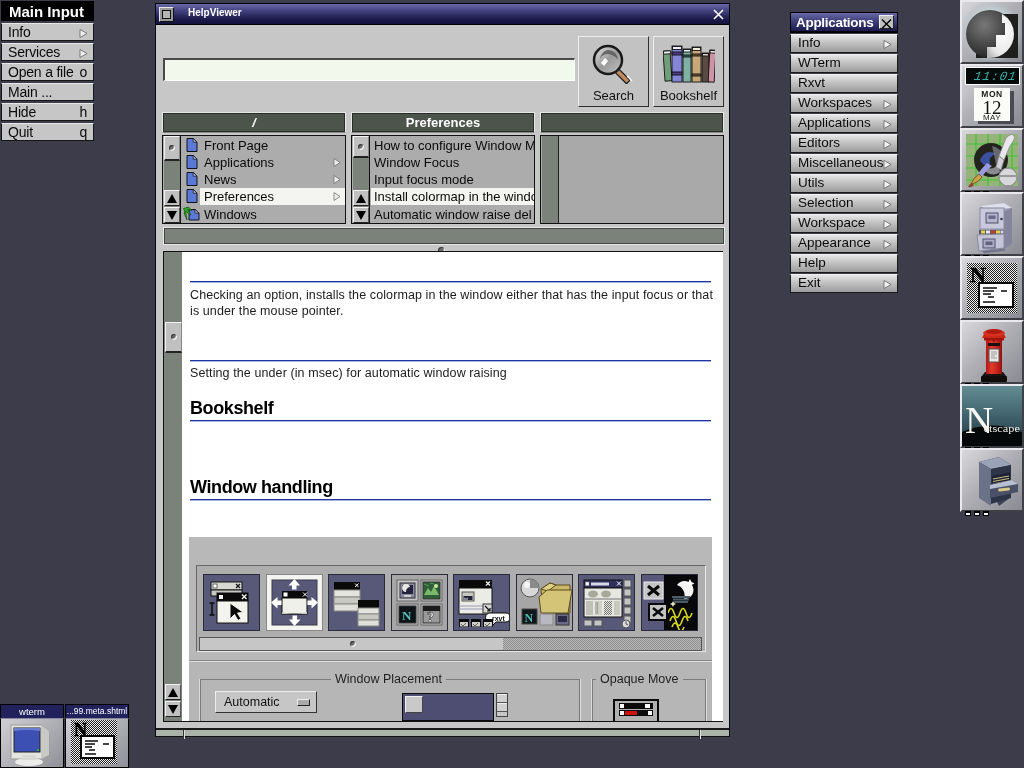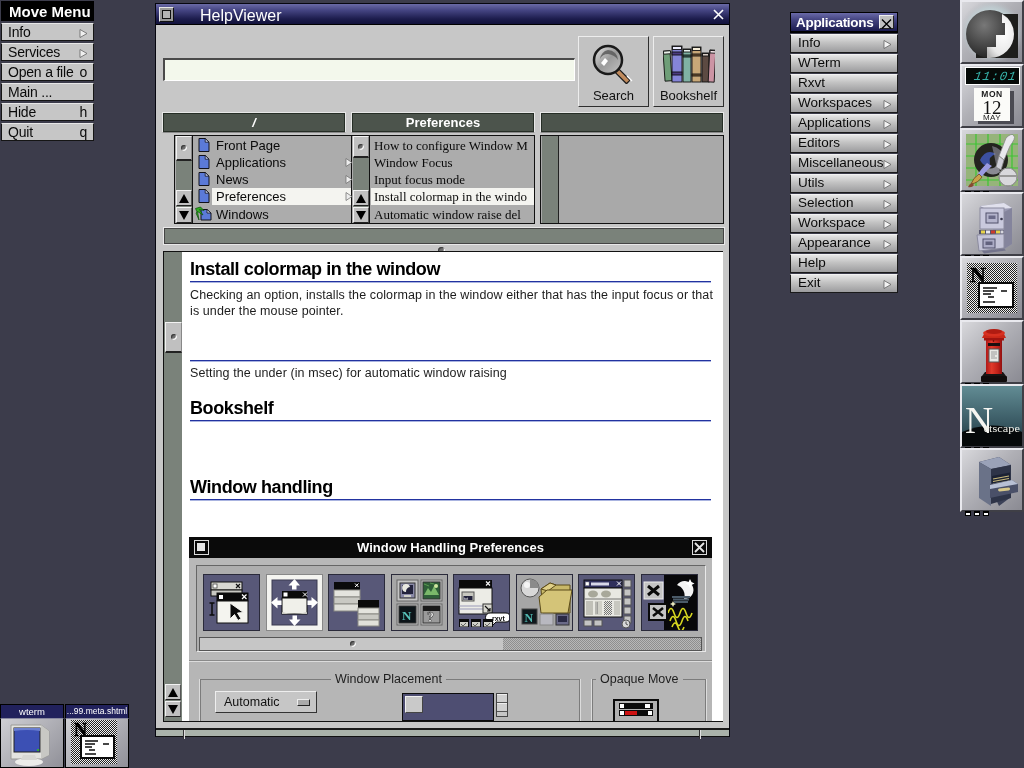--- a/index.html
+++ b/index.html
@@ -10,34 +10,34 @@
 
 #mainmenu { left:1px; top:1px; width:93px; }
 #mainmenu .title { height:20px; background:#000; border:1px solid #000; color:#fff; font-weight:bold; font-size:15px; line-height:19px; padding-left:7px; margin-bottom:2px; letter-spacing:0px; }
 #mainmenu .mi { height:18px; background:#c6c6c6; border:1px solid #151515; border-top-color:#e8e8e8; color:#0a0a0a; font-size:14px; letter-spacing:-0.2px; line-height:16px; padding:0 6px; margin-bottom:2px; position:relative; }
 #mainmenu .mi .sc { position:absolute; right:6px; top:0; }
 .arrw { position:absolute; right:5px; top:5px; width:9px; height:9px; }
 
 
 #hv { left:155px; top:3px; width:575px; height:734px; background:#c7c7c7; border:1px solid #06060f; }
 #hv .tbar { position:absolute; left:0; top:0; width:573px; height:21px; background:linear-gradient(#6a6aa6 0%, #464684 30%, #1c1c4c 75%, #12123c 100%); border-bottom:1px solid #000; }
-#hv .tbar .ttl { position:absolute; left:44px; top:3px; color:#fff; font-size:16px; font-weight:normal; }
+#hv .tbar .ttl { position:absolute; left:32px; top:3px; color:#fff; font-size:10px; font-weight:bold; }
 #hv .minib { position:absolute; left:3px; top:3px; width:15px; height:15px; background:#999; border-top:1px solid #e8e8e8; border-left:1px solid #e8e8e8; border-right:1px solid #111; border-bottom:1px solid #111; }
 #hv .minib .in { position:absolute; left:2px; top:2px; width:9px; height:9px; background:#b5b5b5; border:1px solid #111; }
 #hv .closeb { position:absolute; right:4px; top:4px; width:13px; height:13px; }
 
 
 #sfield { left:7px; top:54px; width:412px; height:23px; background:#f3f8ec; border-top:2px solid #4a4a4a; border-left:2px solid #4a4a4a; border-right:1px solid #fff; border-bottom:1px solid #fff; }
 .bigbtn { position:absolute; width:71px; height:71px; background:#c2c2c2; border-top:1px solid #ededed; border-left:1px solid #ededed; border-right:1px solid #2e2e2e; border-bottom:1px solid #2e2e2e; text-align:center; color:#111; font-size:13px; }
 .bigbtn .lbl { position:absolute; bottom:3px; left:0; width:100%; text-align:center; }
 .bigbtn svg.icn { position:absolute; left:50%; top:5px; transform:translateX(-50%); }
 
 .colhdr { top:108px; width:184px; height:21px; background:#4c544c; border:1px solid #e8e8e8; border-bottom-color:#8a8a8a; box-shadow:inset 0 0 0 1px #262e26; color:#fff; text-align:center; font-size:13px; line-height:19px; }
 .collist { top:131px; width:184px; height:89px; background:#acacac; border:1px solid #111; overflow:hidden; }
-.c2 .tx { left:3px !important;font-family:Liberation Serif, serif; }
+.c2 .tx { left:3px !important; }
 .selbg { position:absolute; left:18px; top:0; right:0; bottom:0; background:#f4f4f0; }
 .litem .ic, .litem .tx, .litem .larr { z-index:2; }
 .sbstrip { position:absolute; left:1px; top:0px; width:17px; height:87px; background:#7a827a; border-right:1px solid #111; }
 .sbknob { position:absolute; left:0px; top:0px; width:16px; height:25px; background:#c0c0c0; border-top:1px solid #f2f2f2; border-left:1px solid #f2f2f2; border-bottom:2px solid #222; border-right:1px solid #888; }
 .dimple { position:absolute; width:6px; height:6px; border-radius:50%; background:#707070; box-shadow:inset -1.2px -1.2px 0 #fafafa, inset 1px 1px 1px #3a3a3a; }
 .sbarrows { position:absolute; left:0px; bottom:0px; width:17px; }
 .sbtn { width:16px; height:16px; background:#c0c0c0; border-top:1px solid #f2f2f2; border-left:1px solid #f2f2f2; border-bottom:1px solid #222; border-right:1px solid #555; position:relative; margin-top:1px; }
 .tri-up { width:0; height:0; border-left:5px solid transparent; border-right:5px solid transparent; border-bottom:9px solid #000; position:absolute; left:2px; top:3px; }
 .tri-dn { width:0; height:0; border-left:5px solid transparent; border-right:5px solid transparent; border-top:9px solid #000; position:absolute; left:2px; top:3px; }
 .litem { position:absolute; left:19px; height:17px; width:163px; font-size:13px; color:#0a0a0a; line-height:17px; }
@@ -92,21 +92,21 @@
 
 
 .mini { position:absolute; width:64px; height:64px; }
 .mini .mt { height:14px; background:#21215c; border:1px solid #000; border-bottom:none; color:#fff; font-size:9.5px; text-align:center; line-height:13px; white-space:nowrap; overflow:hidden; }
 .mini .mb { height:50px; background:linear-gradient(135deg,#cfcfd4,#909098); border:1px solid #000; border-top:1px solid #8888a0; position:relative; }
 </style>
 </head>
 <body>
 
 <div class="abs" id="mainmenu">
-  <div class="title">Move  Menu</div>
+  <div class="title">Main  Input</div>
   <div class="mi">Info<svg class="arrw" viewBox="0 0 9 9">
         <path d="M1 0.5 L8 4.5 L1 8.5 Z" fill="#efefef" stroke="#555" stroke-width="0.7"></path>
       </svg></div>
   <div class="mi">Services<svg class="arrw" viewBox="0 0 9 9">
         <path d="M1 0.5 L8 4.5 L1 8.5 Z" fill="#efefef" stroke="#555" stroke-width="0.7"></path>
       </svg></div>
   <div class="mi">Open a file<span class="sc">o</span></div>
   <div class="mi">Main ...</div>
   <div class="mi">Hide<span class="sc">h</span></div>
   <div class="mi">Quit<span class="sc">q</span></div>
@@ -163,21 +163,21 @@
       <path d="M19 8 a10 10 0 0 1 10 10 a14 11 0 0 0 -10 -6 a9 9 0 0 0 -8 5 a10 10 0 0 1 8 -9" fill="#5a5a5a" opacity="0.85"></path>
       <path d="M12 21 l4 -5 l3 3 l-4 5 z" fill="#fff"></path>
     </svg>
     <span class="lbl">Search</span>
     </div>
 
   <div class="abs colhdr" style="left:6px;"><i style="font-weight:bold;">/</i></div>
   <div class="abs colhdr" style="left:195px; font-weight:bold;">Preferences</div>
   <div class="abs colhdr" style="left:384px;"></div>
 
-  <div class="abs collist" style="left:6px;margin-left:12px;">
+  <div class="abs collist" style="left:6px;">
     <div class="sbstrip">
       <div class="sbknob">
           <div class="dimple" style="left:4px; top:8px;"></div>
         </div>
       <div class="sbarrows">
           <div class="sbtn">
             <div class="tri-up"></div>
           </div>
           <div class="sbtn">
             <div class="tri-dn"></div>
@@ -278,42 +278,30 @@
       <div class="sbarrows" style="left:1px; bottom:4px;">
           <div class="sbtn">
             <div class="tri-up"></div>
           </div>
           <div class="sbtn">
             <div class="tri-dn"></div>
           </div>
         </div>
     </div>
     <div id="ctext">
-      <div class="h1 abs" style="left:6px; top:8px;">Install colormap in the window</div>
       <div class="hrule abs" style="left:6px; top:29px; width:521px;"></div>
       <div class="para abs" style="left:6px; top:35px; width:523px;">Checking an option, installs the colormap in the window either that has the input focus or that is under the mouse pointer.</div>
       <div class="hrule abs" style="left:6px; top:108px; width:521px;"></div>
       <div class="para abs" style="left:6px; top:113px; width:523px;">Setting the under (in msec) for automatic window raising</div>
       <div class="h1 abs" style="left:6px; top:147px;">Bookshelf</div>
       <div class="hrule abs" style="left:6px; top:168px; width:521px;"></div>
       <div class="h1 abs" style="left:6px; top:226px;">Window handling</div>
       <div class="hrule abs" style="left:6px; top:247px; width:521px;"></div>
 
       <div class="abs" id="prefwin" style="left:5px; top:285px; width:523px; height:184px;">
-        <div id="pw-tbar">
-          <svg style="position:absolute;left:5px;top:3px;" width="15" height="15" viewBox="0 0 15 15">
-              <rect x="0.5" y="0.5" width="14" height="14" fill="none" stroke="#ddd"></rect>
-              <rect x="3" y="3" width="8" height="8" fill="#e8e8e8"></rect>
-            </svg>
-          <div class="t">Window Handling Preferences</div>
-          <svg style="position:absolute;right:5px;top:3px;" width="15" height="15" viewBox="0 0 15 15">
-              <rect x="0.5" y="0.5" width="14" height="14" fill="#0a0a0a" stroke="#ddd"></rect>
-              <path d="M3 3 L12 12 M12 3 L3 12" stroke="#e8e8e8" stroke-width="1.8"></path>
-            </svg>
-        </div>
         <div id="pw-panel">
           <div class="ptile" style="left:6px;" id="pt1"><svg width="55" height="55" viewBox="0 0 55 55">
 <rect x="7" y="7" width="31" height="8" fill="#d8d8d2" stroke="#111"></rect>
 <rect x="9" y="9" width="4" height="4" fill="#fff" stroke="#333" stroke-width="0.7"></rect>
 <path d="M32 9 l4 4 M36 9 l-4 4" stroke="#111" stroke-width="1.2"></path>
 <rect x="7" y="15" width="31" height="6" fill="#c8c8c2" stroke="#111"></rect>
 <rect x="13" y="18" width="31" height="8" fill="#0a0a0a" stroke="#0a0a0a"></rect>
 <rect x="15" y="20" width="4" height="4" fill="#fff"></rect>
 <path d="M38 19.5 l4.5 4.5 M42.5 19.5 l-4.5 4.5" stroke="#fff" stroke-width="1.2"></path>
 <rect x="13" y="26" width="31" height="22" fill="#f4f4ef" stroke="#111"></rect>

